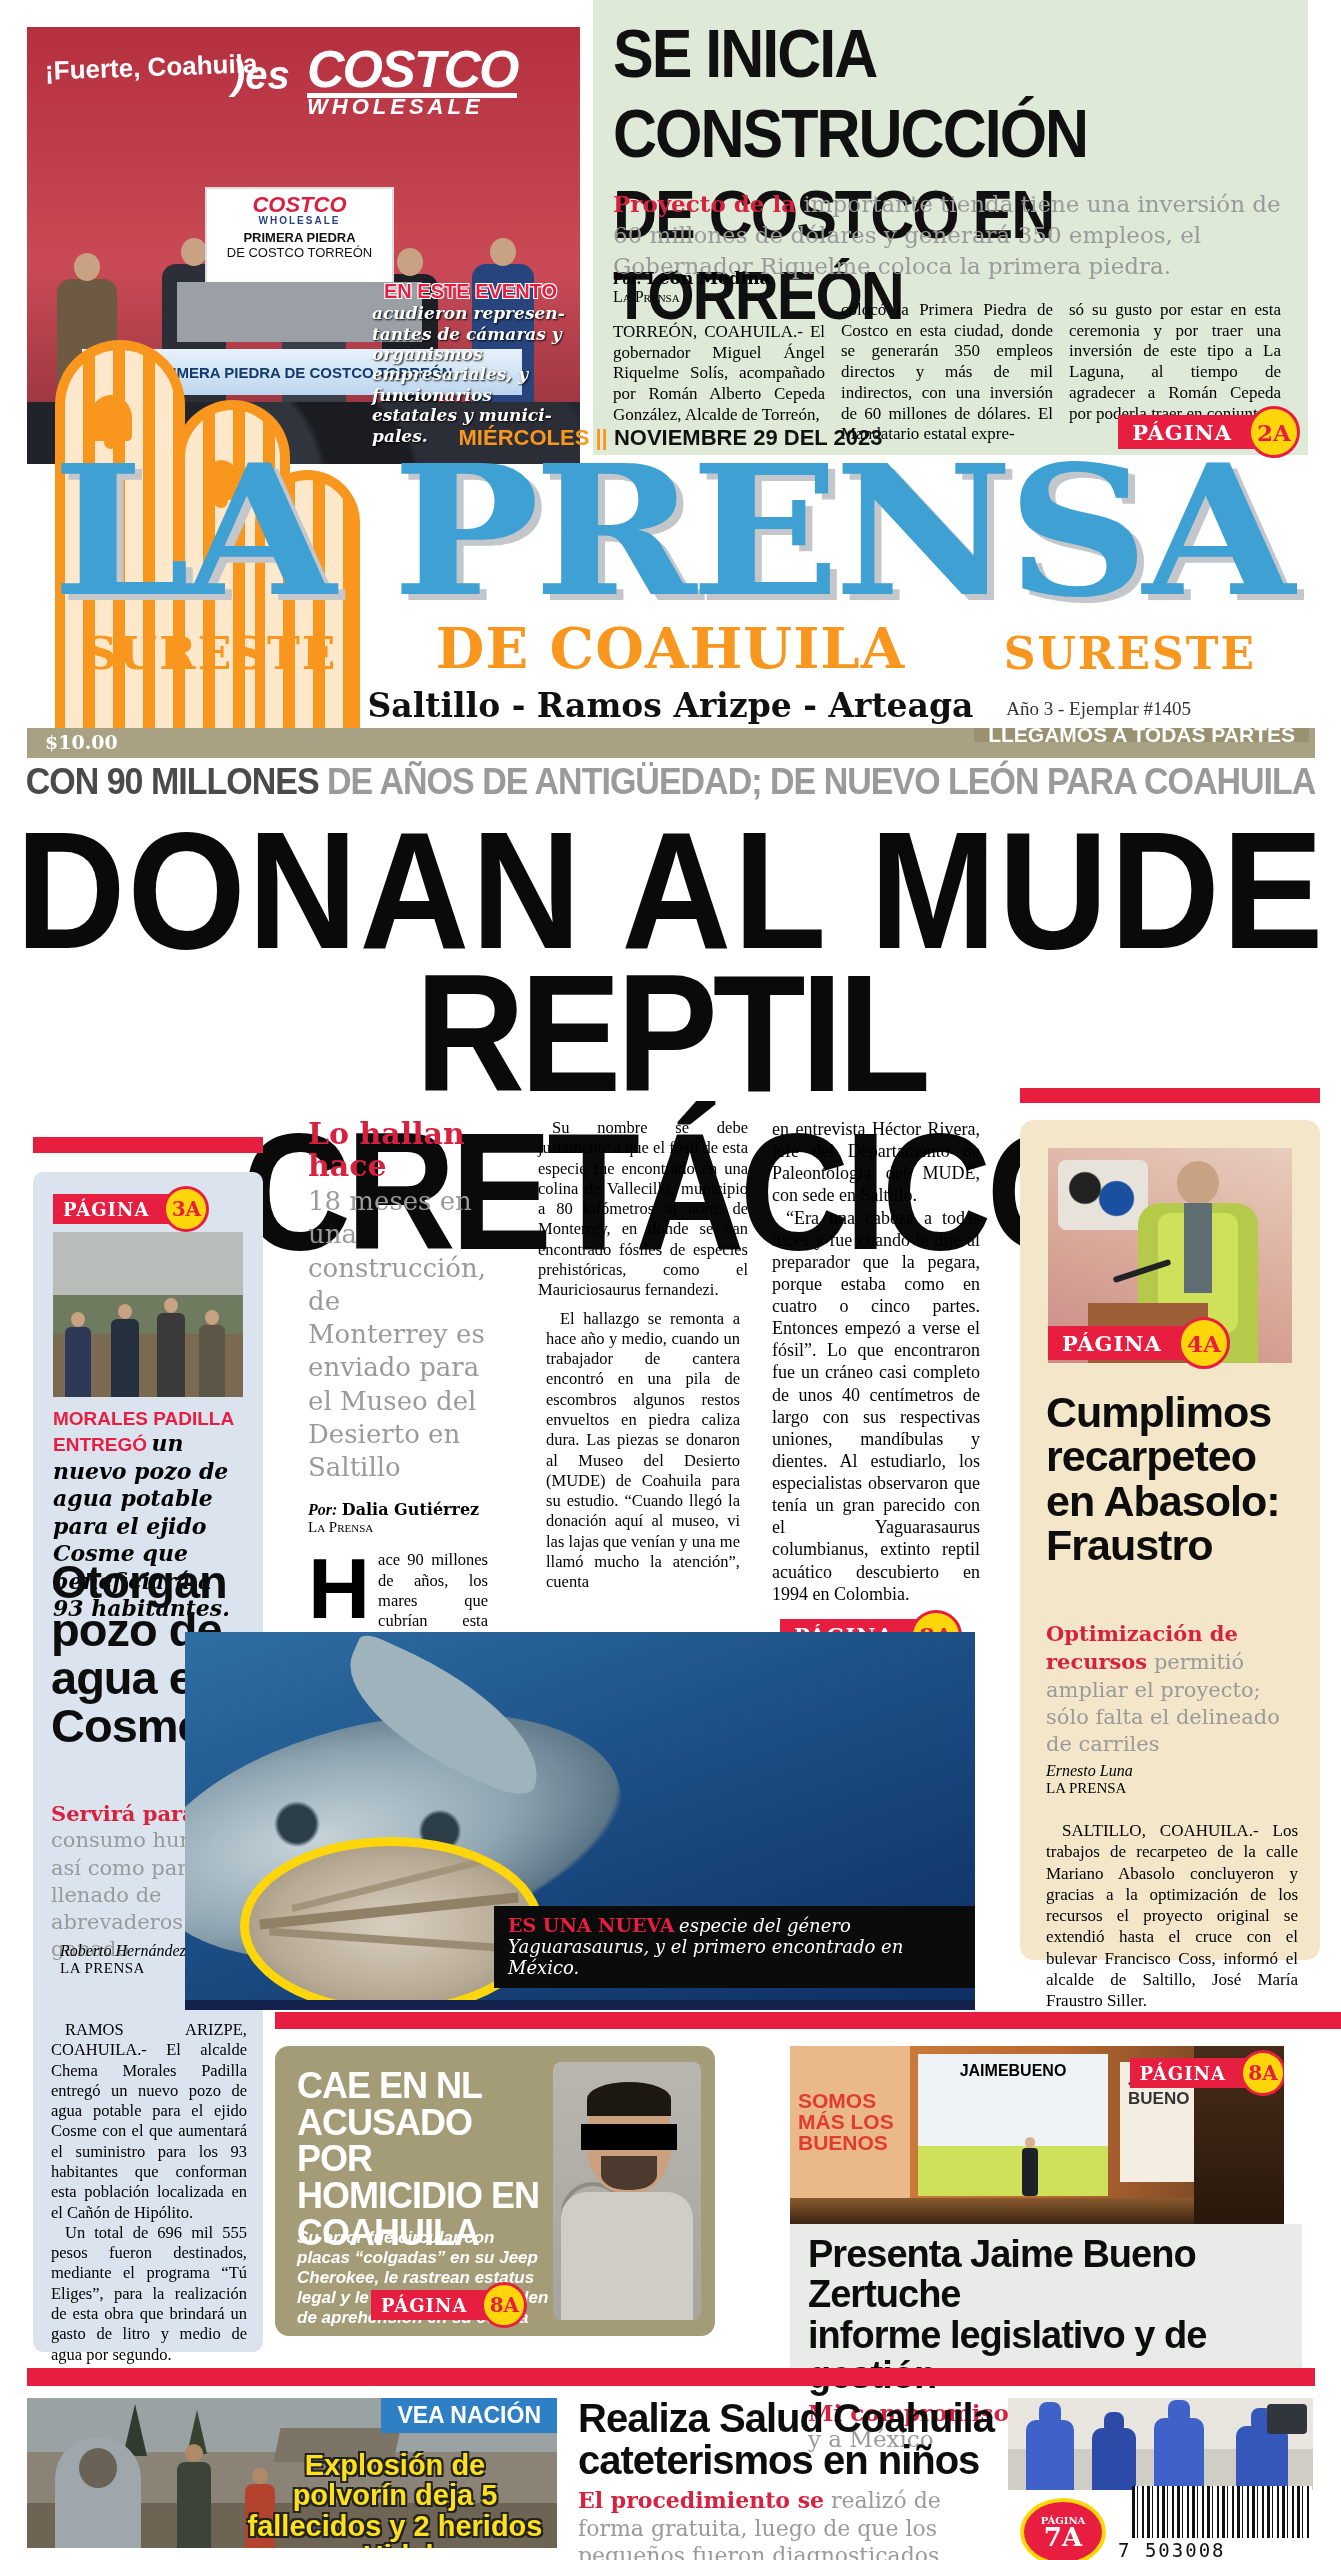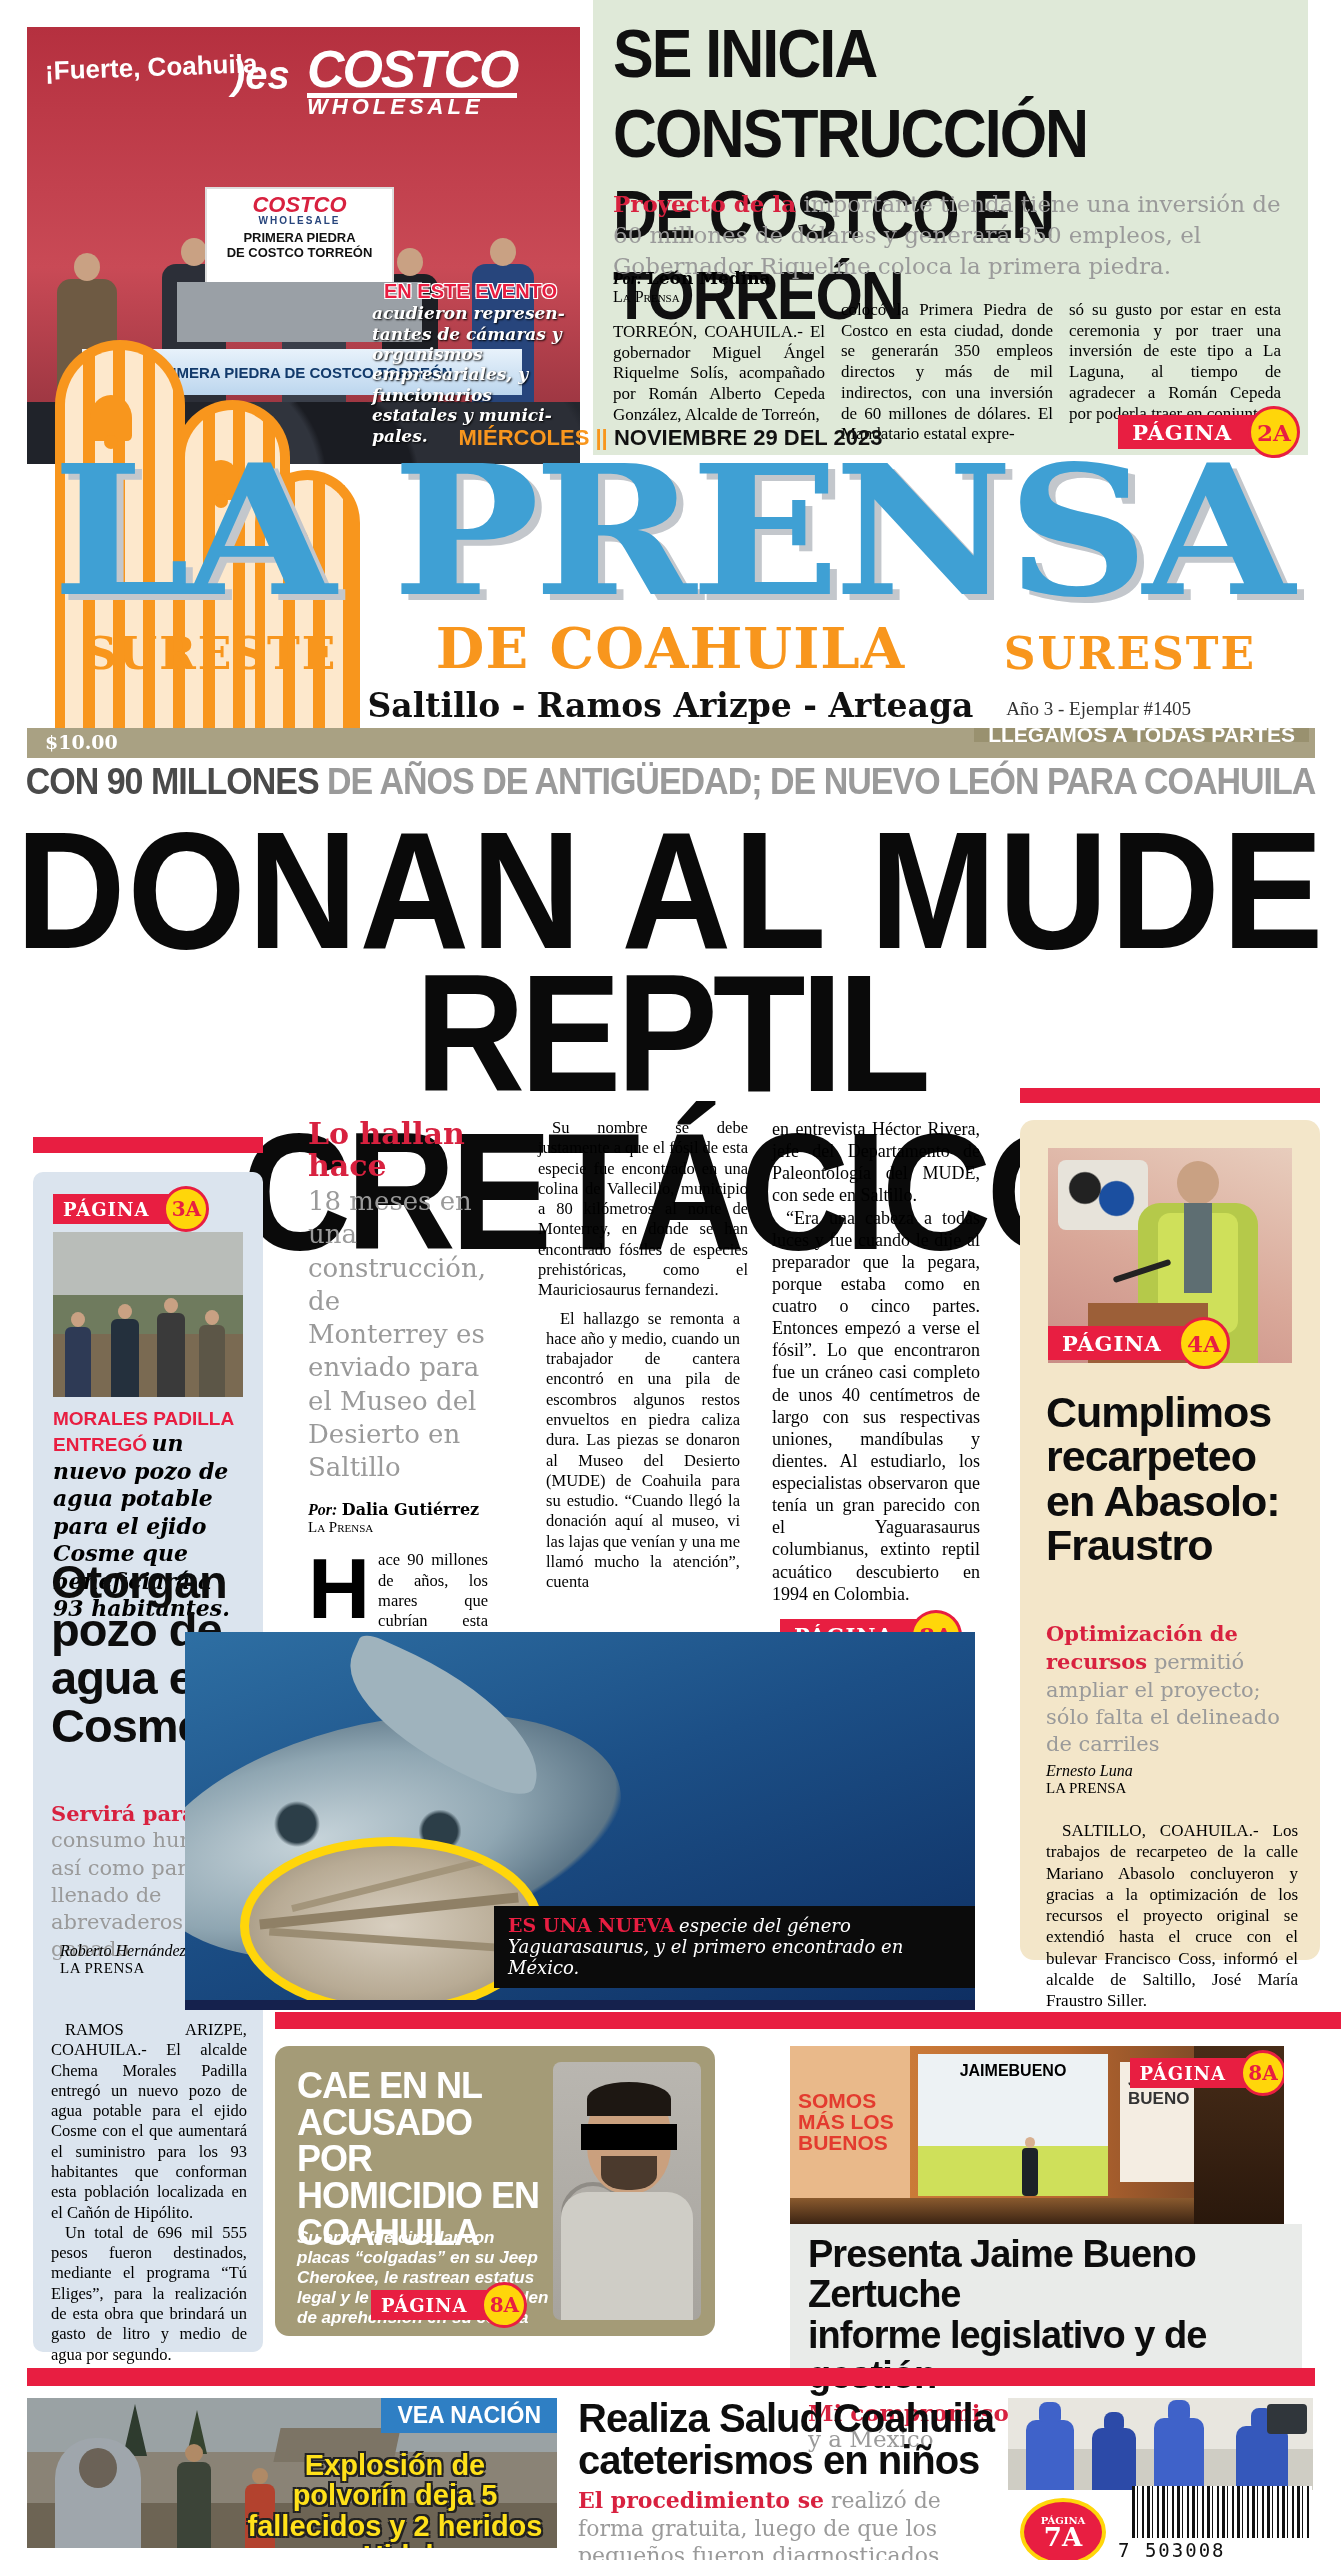--- a/index.html
+++ b/index.html
@@ -63,21 +63,21 @@
         <div class="head"></div>
       </div>
     <div class="fig" style="left:445px;width:62px;height:200px;background:#27457c;">
         <div class="head"></div>
       </div>
 
     <div class="abs" style="left:178px;top:160px;width:185px;height:95px;background:#fff;border:2px solid #ddd;text-align:center;padding-top:6px;">
       <div style="color:#d8213f;font-weight:bold;font-style:italic;font-size:22px;line-height:.9;">COSTCO</div>
       <div style="color:#27457c;font-weight:bold;font-size:10px;letter-spacing:2px;">WHOLESALE</div>
       <div style="color:#111;font-weight:bold;font-size:13px;margin-top:4px;">PRIMERA PIEDRA</div>
-      <div style="color:#111;font-weight:bold;font-size:13px;">DE COSTCO TORREÓN</div>
+      <div style="color:#111;font-weight:normal;font-size:13px;">DE COSTCO TORREÓN</div>
     </div>
     <div class="abs" style="left:150px;top:255px;width:245px;height:60px;background:#9aa0a6;"></div>
 
     <div class="abs" style="left:55px;top:322px;width:440px;height:46px;background:linear-gradient(180deg,#e8f2fb,#bcd6ee);display:flex;align-items:center;justify-content:center;">
       <span style="color:#123a6b;font-weight:bold;font-size:15px;">PRIMERA PIEDRA DE COSTCO TORREÓN</span>
     </div>
 
     <div class="abs" style="left:0;bottom:0;width:100%;height:62px;background:radial-gradient(circle at 12% 120%,#20232a 28%,transparent 30%),radial-gradient(circle at 32% 130%,#30343d 30%,transparent 32%),radial-gradient(circle at 55% 120%,#1a1c22 26%,transparent 28%),radial-gradient(circle at 78% 130%,#2b2e36 30%,transparent 32%),radial-gradient(circle at 95% 118%,#23262d 24%,transparent 26%),linear-gradient(180deg,transparent,#15171c);"></div>
 
     <div class="abs" style="right:8px;bottom:18px;width:200px;">

